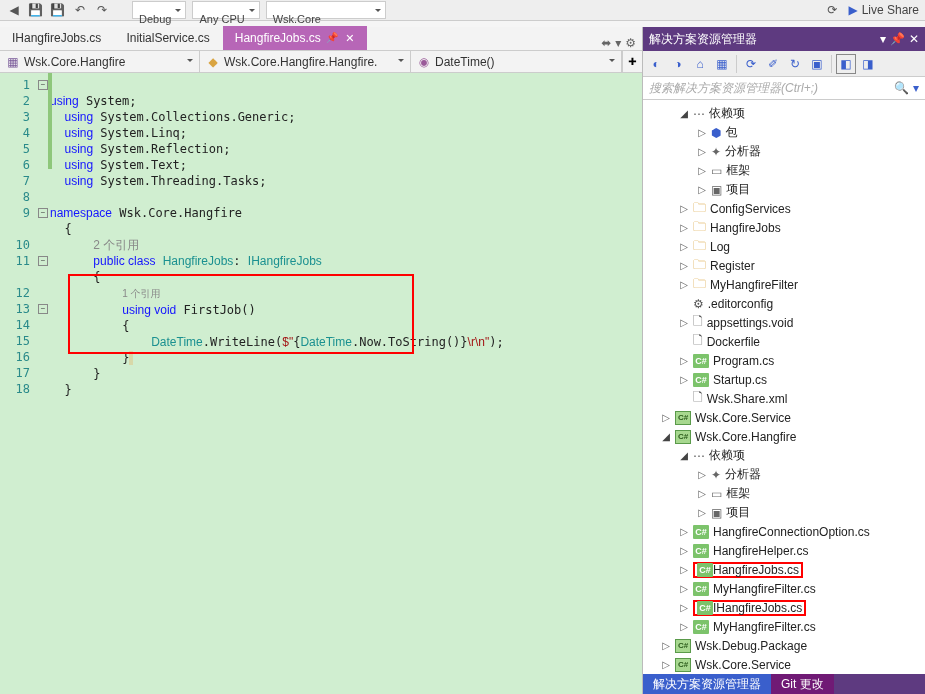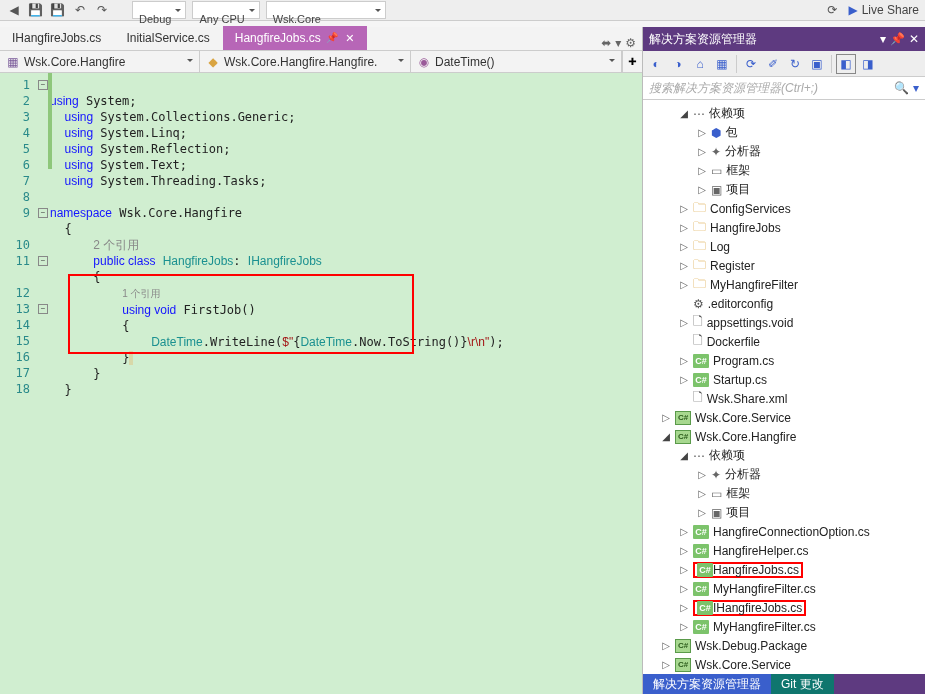--- a/index.html
+++ b/index.html
@@ -363,16 +363,16 @@
         </div>
         <div class="node">
           <span class="pad" style="width:14px"></span>
           <span class="arrow">▷</span>
           <span class="proj-ico">C#</span> 
           <span class="flabel">Wsk.Core.Service</span>
         </div>
       </div>
     <div class="statusbar">
       <div class="seg active">解决方案资源管理器</div>
-      <div class="seg" style="background:#0f766e">Git 更改</div>
+      <div class="seg" style="background:#701a75">Git 更改</div>
     </div>
   </div>
 </div>
 
 </body></html>

